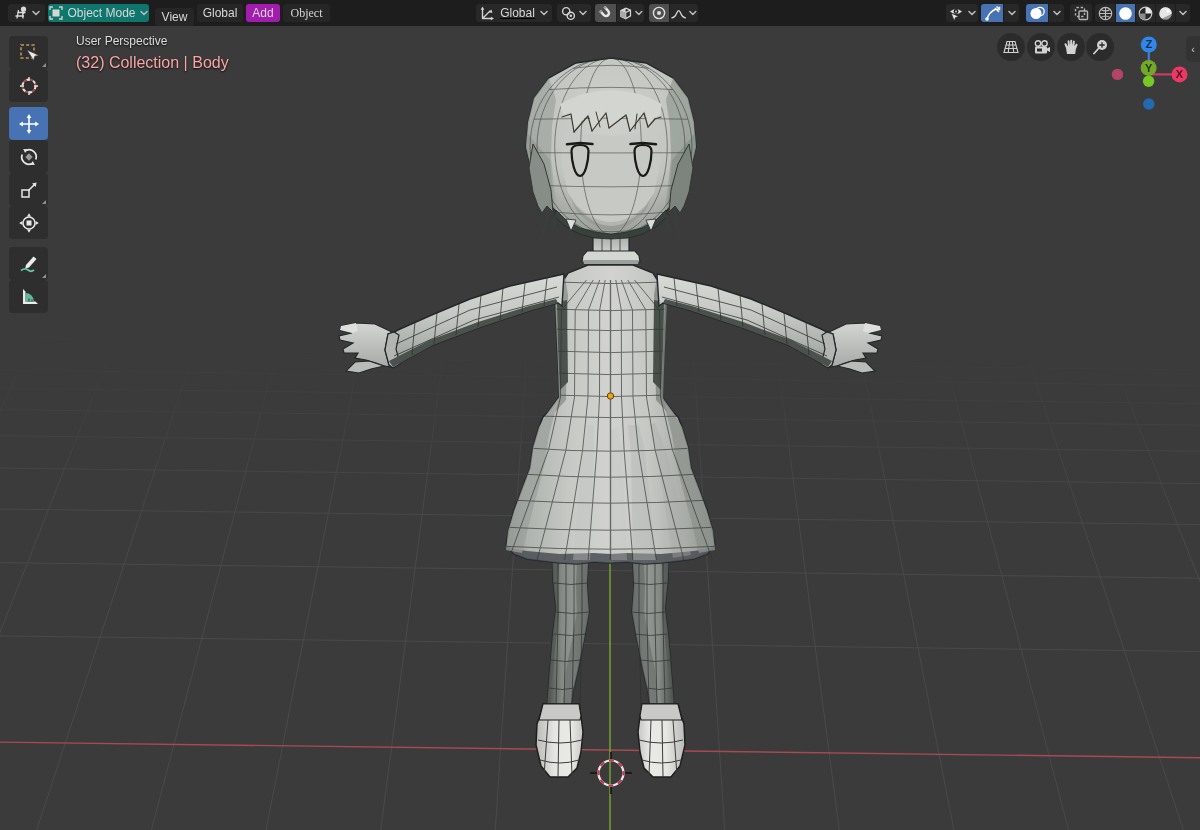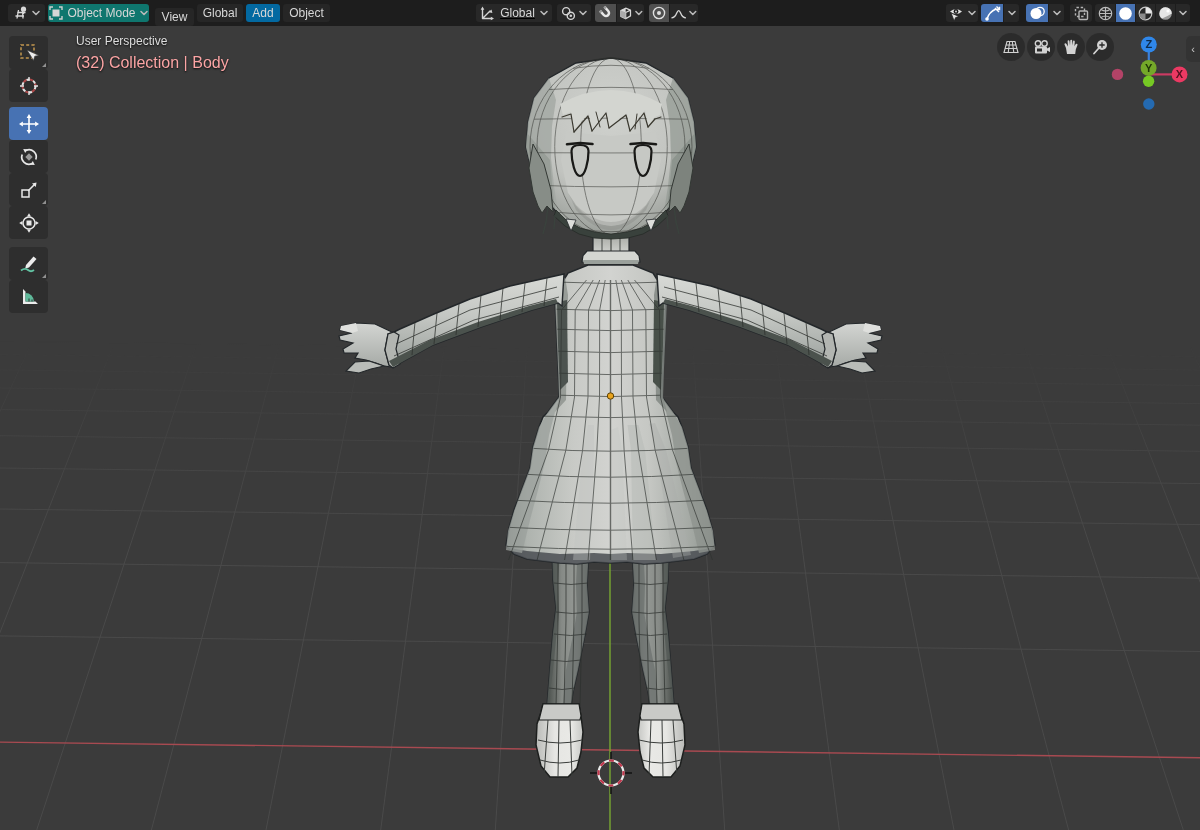--- a/index.html
+++ b/index.html
@@ -319,25 +319,25 @@
         <svg width="10" height="18" viewBox="0 0 10 18">
           <path d="M2,7.5 L5,10.5 L8,7.5" stroke="#b9b9b9" stroke-width="1.6" fill="none" stroke-linecap="round" stroke-linejoin="round"></path>
         </svg>
       </div>
 <div style="position:absolute;left:155px;top:8px;width:39px;height:18px;background:#262626;border-radius:3px;display:flex;align-items:center;justify-content:center;gap:1px;">
         <span style="color:#d7d7d7;font-size:12px;">View</span>
       </div>
 <div style="position:absolute;left:197px;top:4px;width:46px;height:18px;background:#262626;border-radius:3px;display:flex;align-items:center;justify-content:center;gap:1px;">
         <span style="color:#d7d7d7;font-size:12px;">Global</span>
       </div>
-<div style="position:absolute;left:246px;top:4px;width:34px;height:18px;background:#0369a1;border-radius:3px;display:flex;align-items:center;justify-content:center;gap:1px;">
+<div style="position:absolute;left:246px;top:4px;width:34px;height:18px;background:#a21caf;border-radius:3px;display:flex;align-items:center;justify-content:center;gap:1px;">
         <span style="color:#d7d7d7;font-size:12px;">Add</span>
       </div>
 <div style="position:absolute;left:283px;top:4px;width:47px;height:18px;background:#262626;border-radius:3px;display:flex;align-items:center;justify-content:center;gap:1px;">
-        <span style="color:#d7d7d7;font-size:12px;">Object</span>
+        <span style="color:#d7d7d7;font-size:12px;font-family:Liberation Serif, serif;">Object</span>
       </div>
 <div style="position:absolute;left:476px;top:4px;width:76px;height:18px;background:#282828;border-radius:3px;display:flex;align-items:center;justify-content:center;gap:1px;text-decoration:underline;">
         <svg width="17" height="17" viewBox="0 0 17 17">
 <g stroke="#d4d4d4" stroke-width="1.4" fill="none" stroke-linecap="round">
 <path d="M3.5,13.5 L3.5,3.5 M3.5,13.5 L13,13.5 M3.5,13.5 L11,6"></path>
 </g>
 <path d="M3.5,1.5 L5.3,4.8 L1.7,4.8 Z" fill="#d4d4d4"></path>
 <path d="M15,13.5 L11.8,15.2 L11.8,11.8 Z" fill="#d4d4d4"></path>
 <path d="M12.5,4.5 L13.4,8 L9.9,7.2 Z" fill="#d4d4d4"></path>
 </svg>

